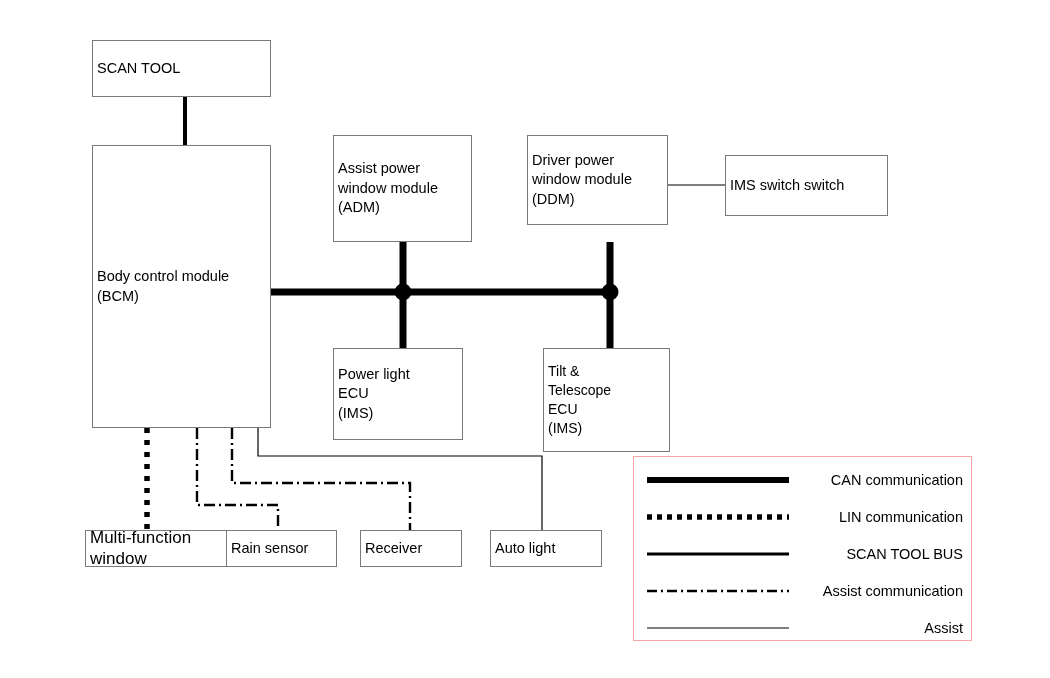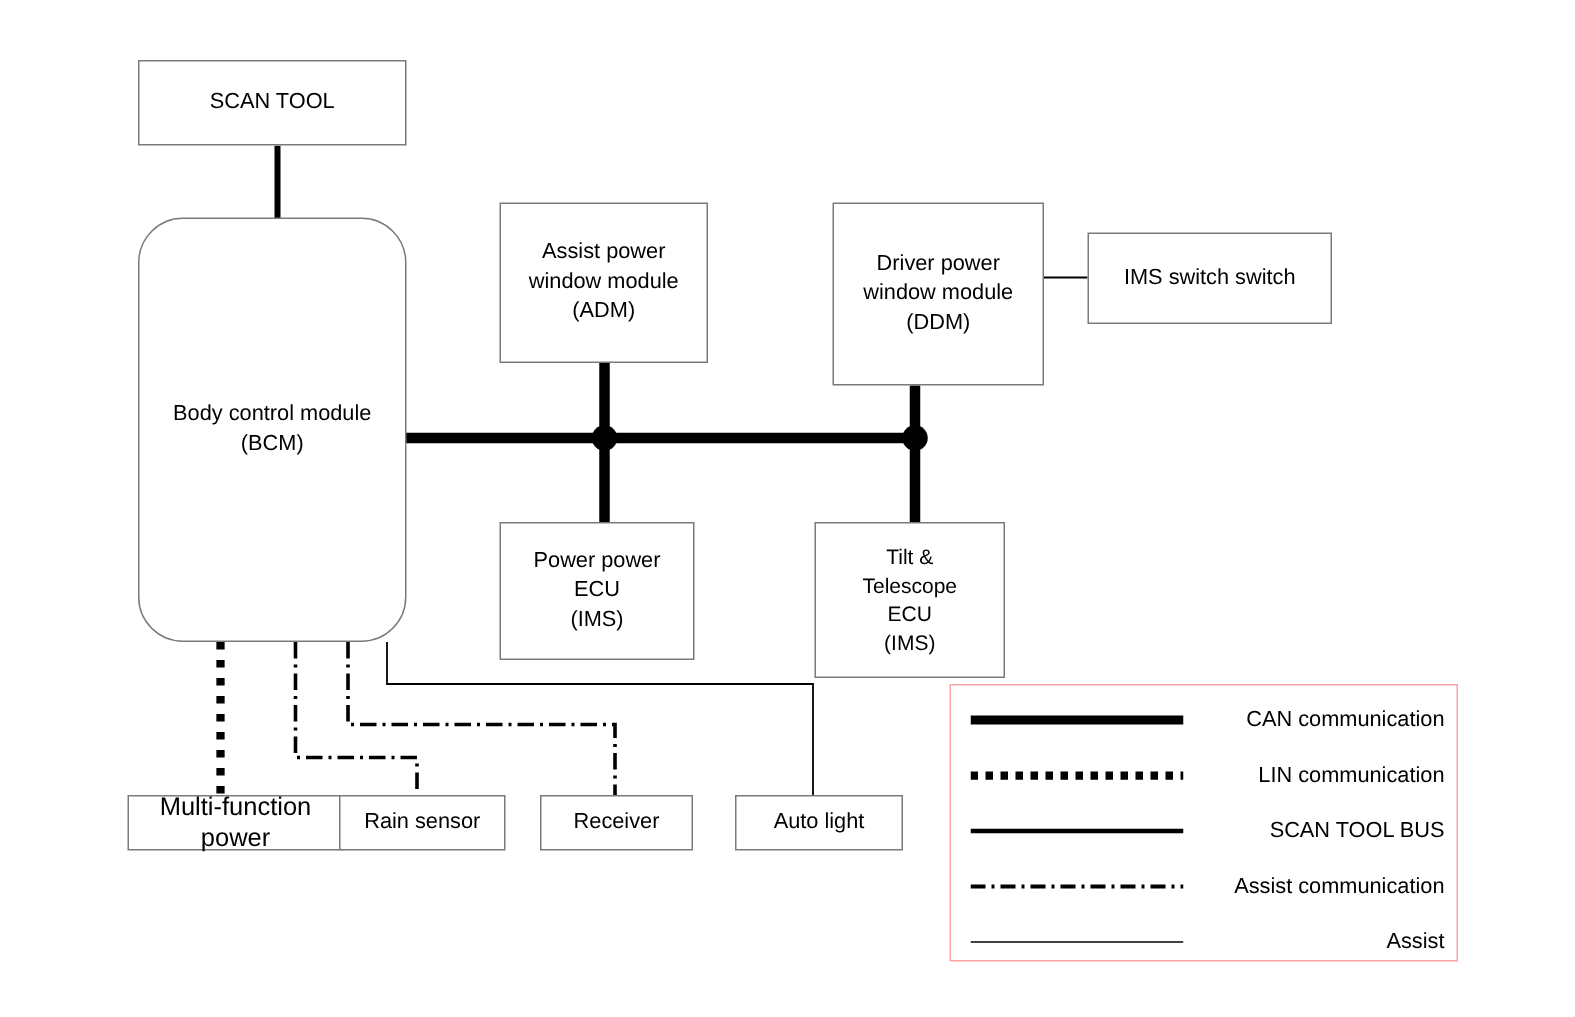--- a/index.html
+++ b/index.html
@@ -28,21 +28,20 @@
     pointer-events: none;
   }
   .node {
     position: absolute;
     box-sizing: border-box;
     border: 1px solid #7a7a7a;
     background: #ffffff;
     display: flex;
     align-items: center;
     justify-content: center;
-    text-align: center;
     font-size: 14.5px;
     line-height: 1.35;
     color: #000;
     z-index: 3;
   }
   .node .lines {
     width: 100%;
     padding: 0 4px;
     box-sizing: border-box;
   }
@@ -122,70 +121,70 @@
     <circle cx="403" cy="292" r="8.5" fill="#000"></circle>
     <circle cx="610" cy="292" r="8.5" fill="#000"></circle>
   </svg>
 
   <div class="node" style="left:92px;  top:40px;  width:179px; height:57px;">
     <div class="lines">
       <span class="l">SCAN TOOL</span>
     </div>
   </div>
 
-  <div class="node" style="left:92px;  top:145px; width:179px; height:283px;border-radius:30px;">
+  <div class="node" style="left:92px;  top:145px; width:179px; height:283px;">
     <div class="lines">
       <span class="l">Body control module</span>
       <span class="l">(BCM)</span>
     </div>
   </div>
 
   <div class="node" style="left:333px; top:135px; width:139px; height:107px;">
     <div class="lines">
       <span class="l">Assist power</span>
       <span class="l">window module</span>
       <span class="l">(ADM)</span>
     </div>
   </div>
 
-  <div class="node" style="left:527px; top:135px; width:141px; height:122px;margin-left:28px;">
+  <div class="node" style="left:527px; top:135px; width:141px; height:90px;">
     <div class="lines">
       <span class="l">Driver power</span>
       <span class="l">window module</span>
       <span class="l">(DDM)</span>
     </div>
   </div>
 
   <div class="node" style="left:725px; top:155px; width:163px; height:61px;">
     <div class="lines">
       <span class="l">IMS switch switch</span>
     </div>
   </div>
 
   <div class="node" style="left:333px; top:348px; width:130px; height:92px;">
     <div class="lines">
-      <span class="l">Power power</span>
+      <span class="l">Power light</span>
       <span class="l">ECU</span>
       <span class="l">(IMS)</span>
     </div>
   </div>
 
   <div class="node" style="left:543px; top:348px; width:127px; height:104px; font-size:14px;">
     <div class="lines">
       <span class="l">Tilt &amp;</span>
       <span class="l">Telescope</span>
       <span class="l">ECU</span>
       <span class="l">(IMS)</span>
     </div>
   </div>
 
   <div class="node" style="left:85px;  top:530px; width:144px; height:37px; font-size:17px; line-height:1.2;">
     <div class="lines">
       <span class="l">Multi-function</span>
-      <span class="l">power</span>
+      <span class="l">window</span>
     </div>
   </div>
 
   <div class="node" style="left:360px; top:530px; width:102px; height:37px;">
     <div class="lines">
       <span class="l">Receiver</span>
     </div>
   </div>
 
   <div class="node" style="left:226px; top:530px; width:111px; height:37px;">

